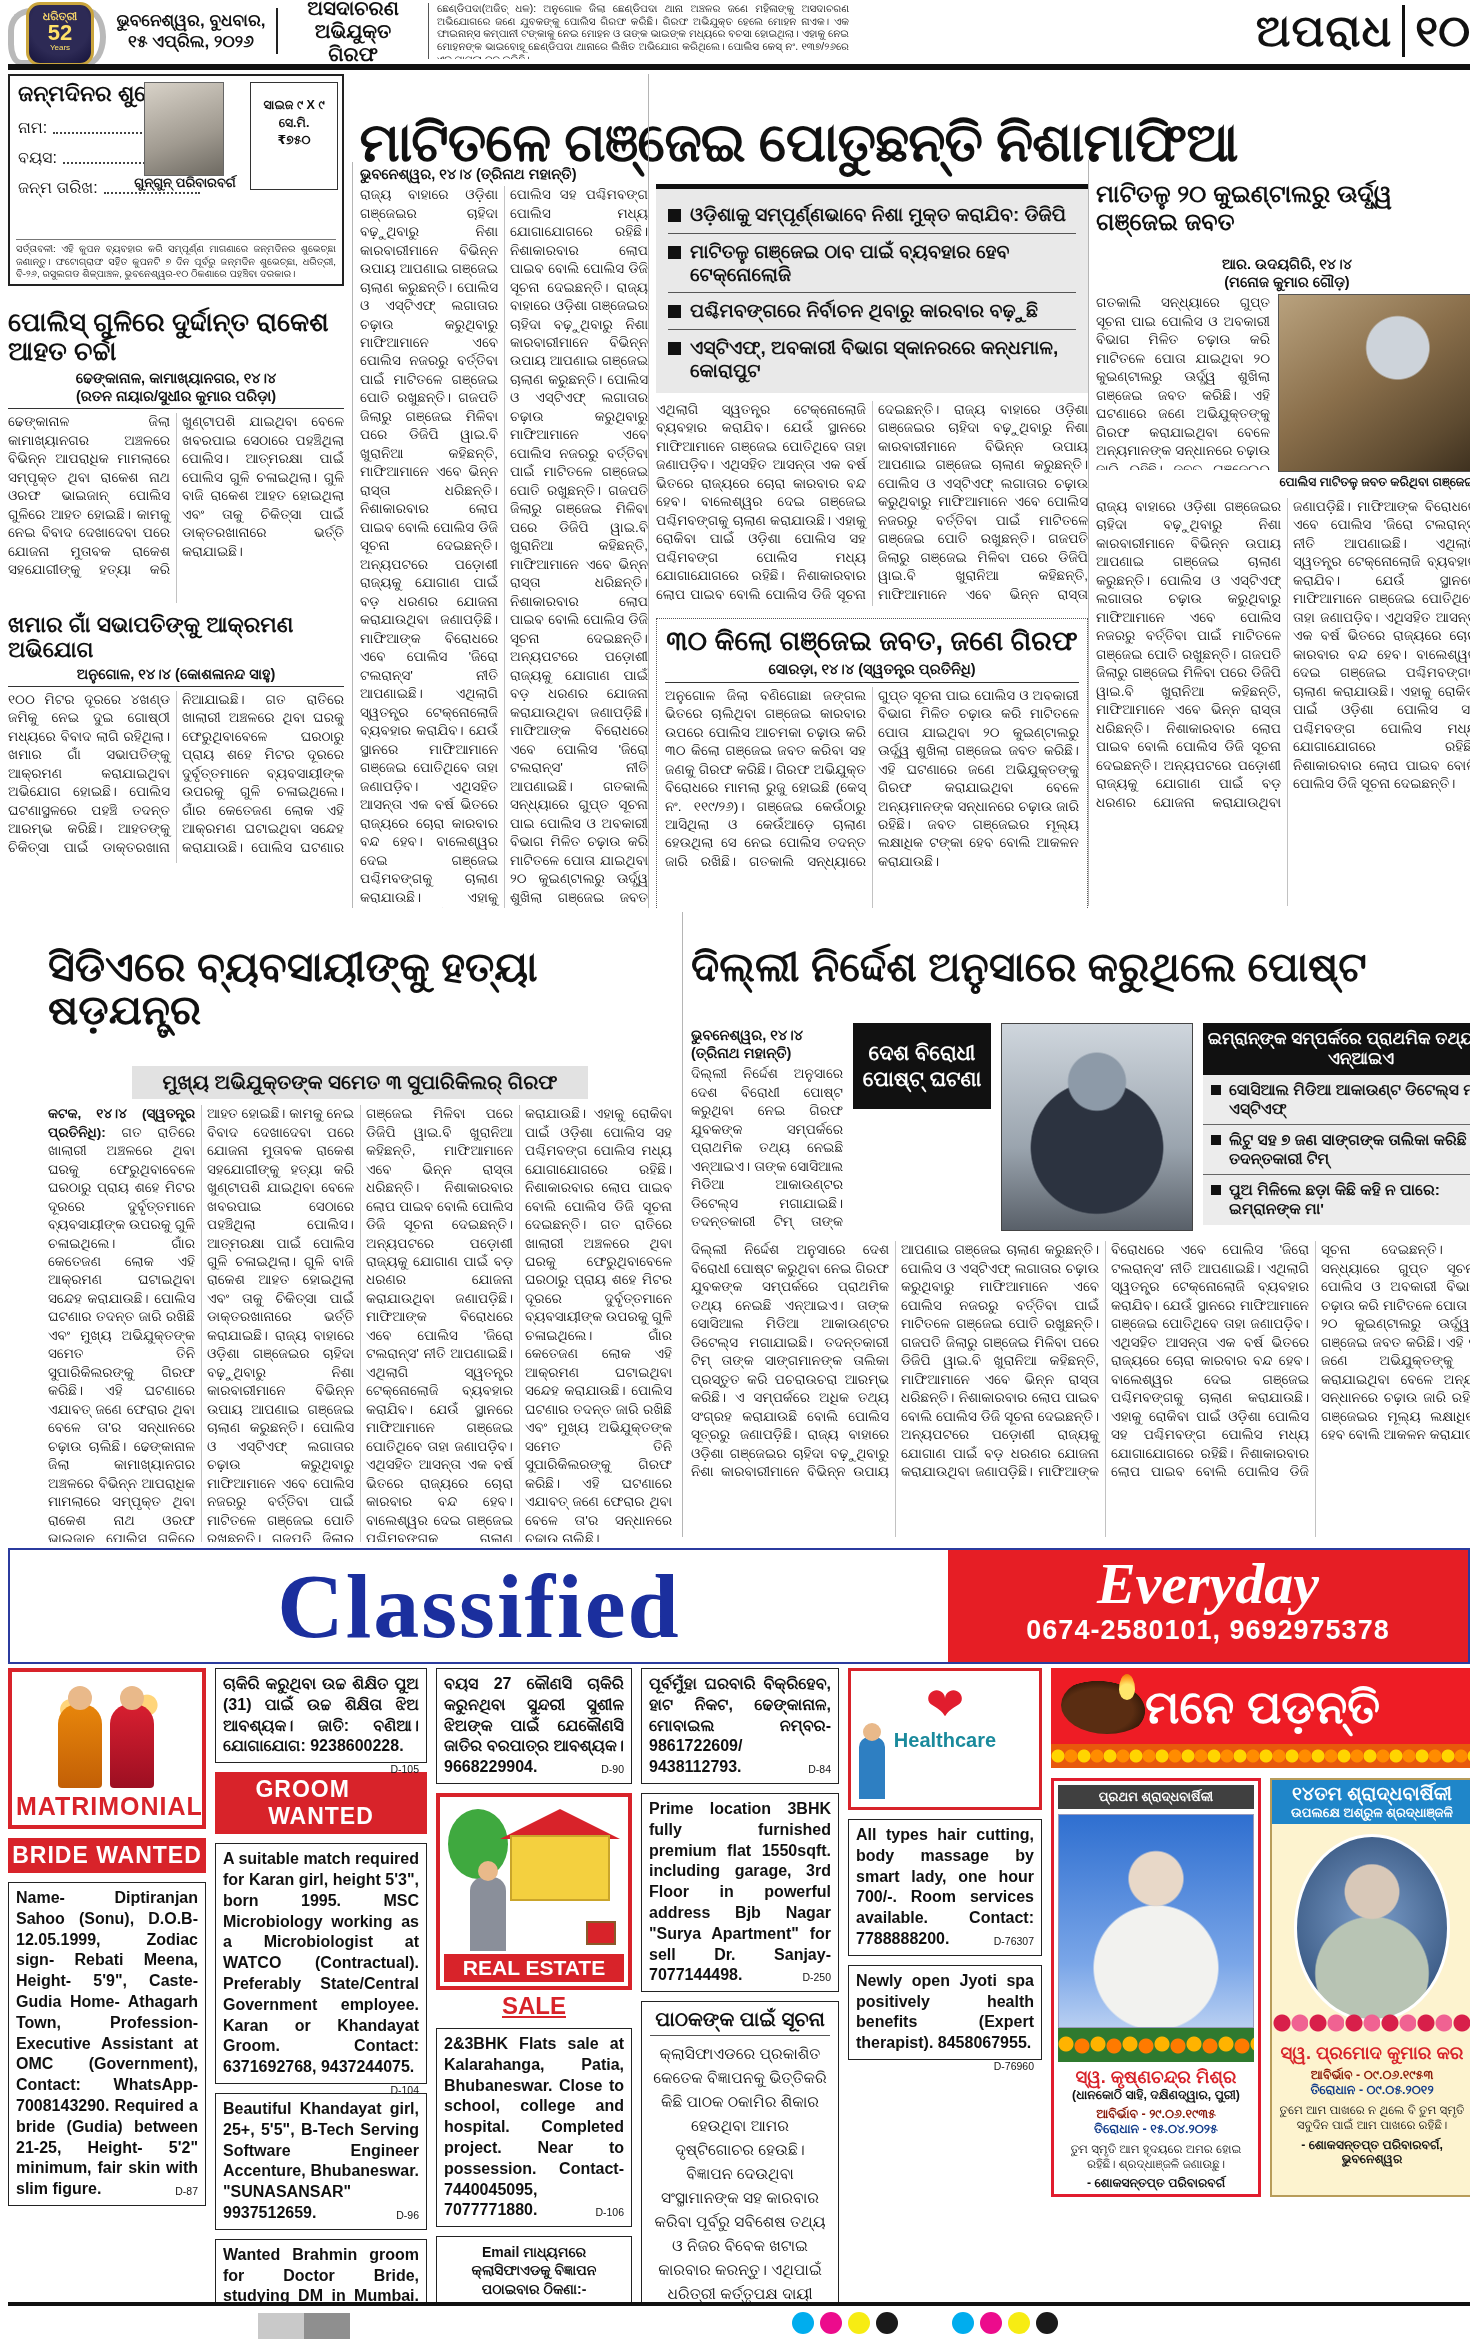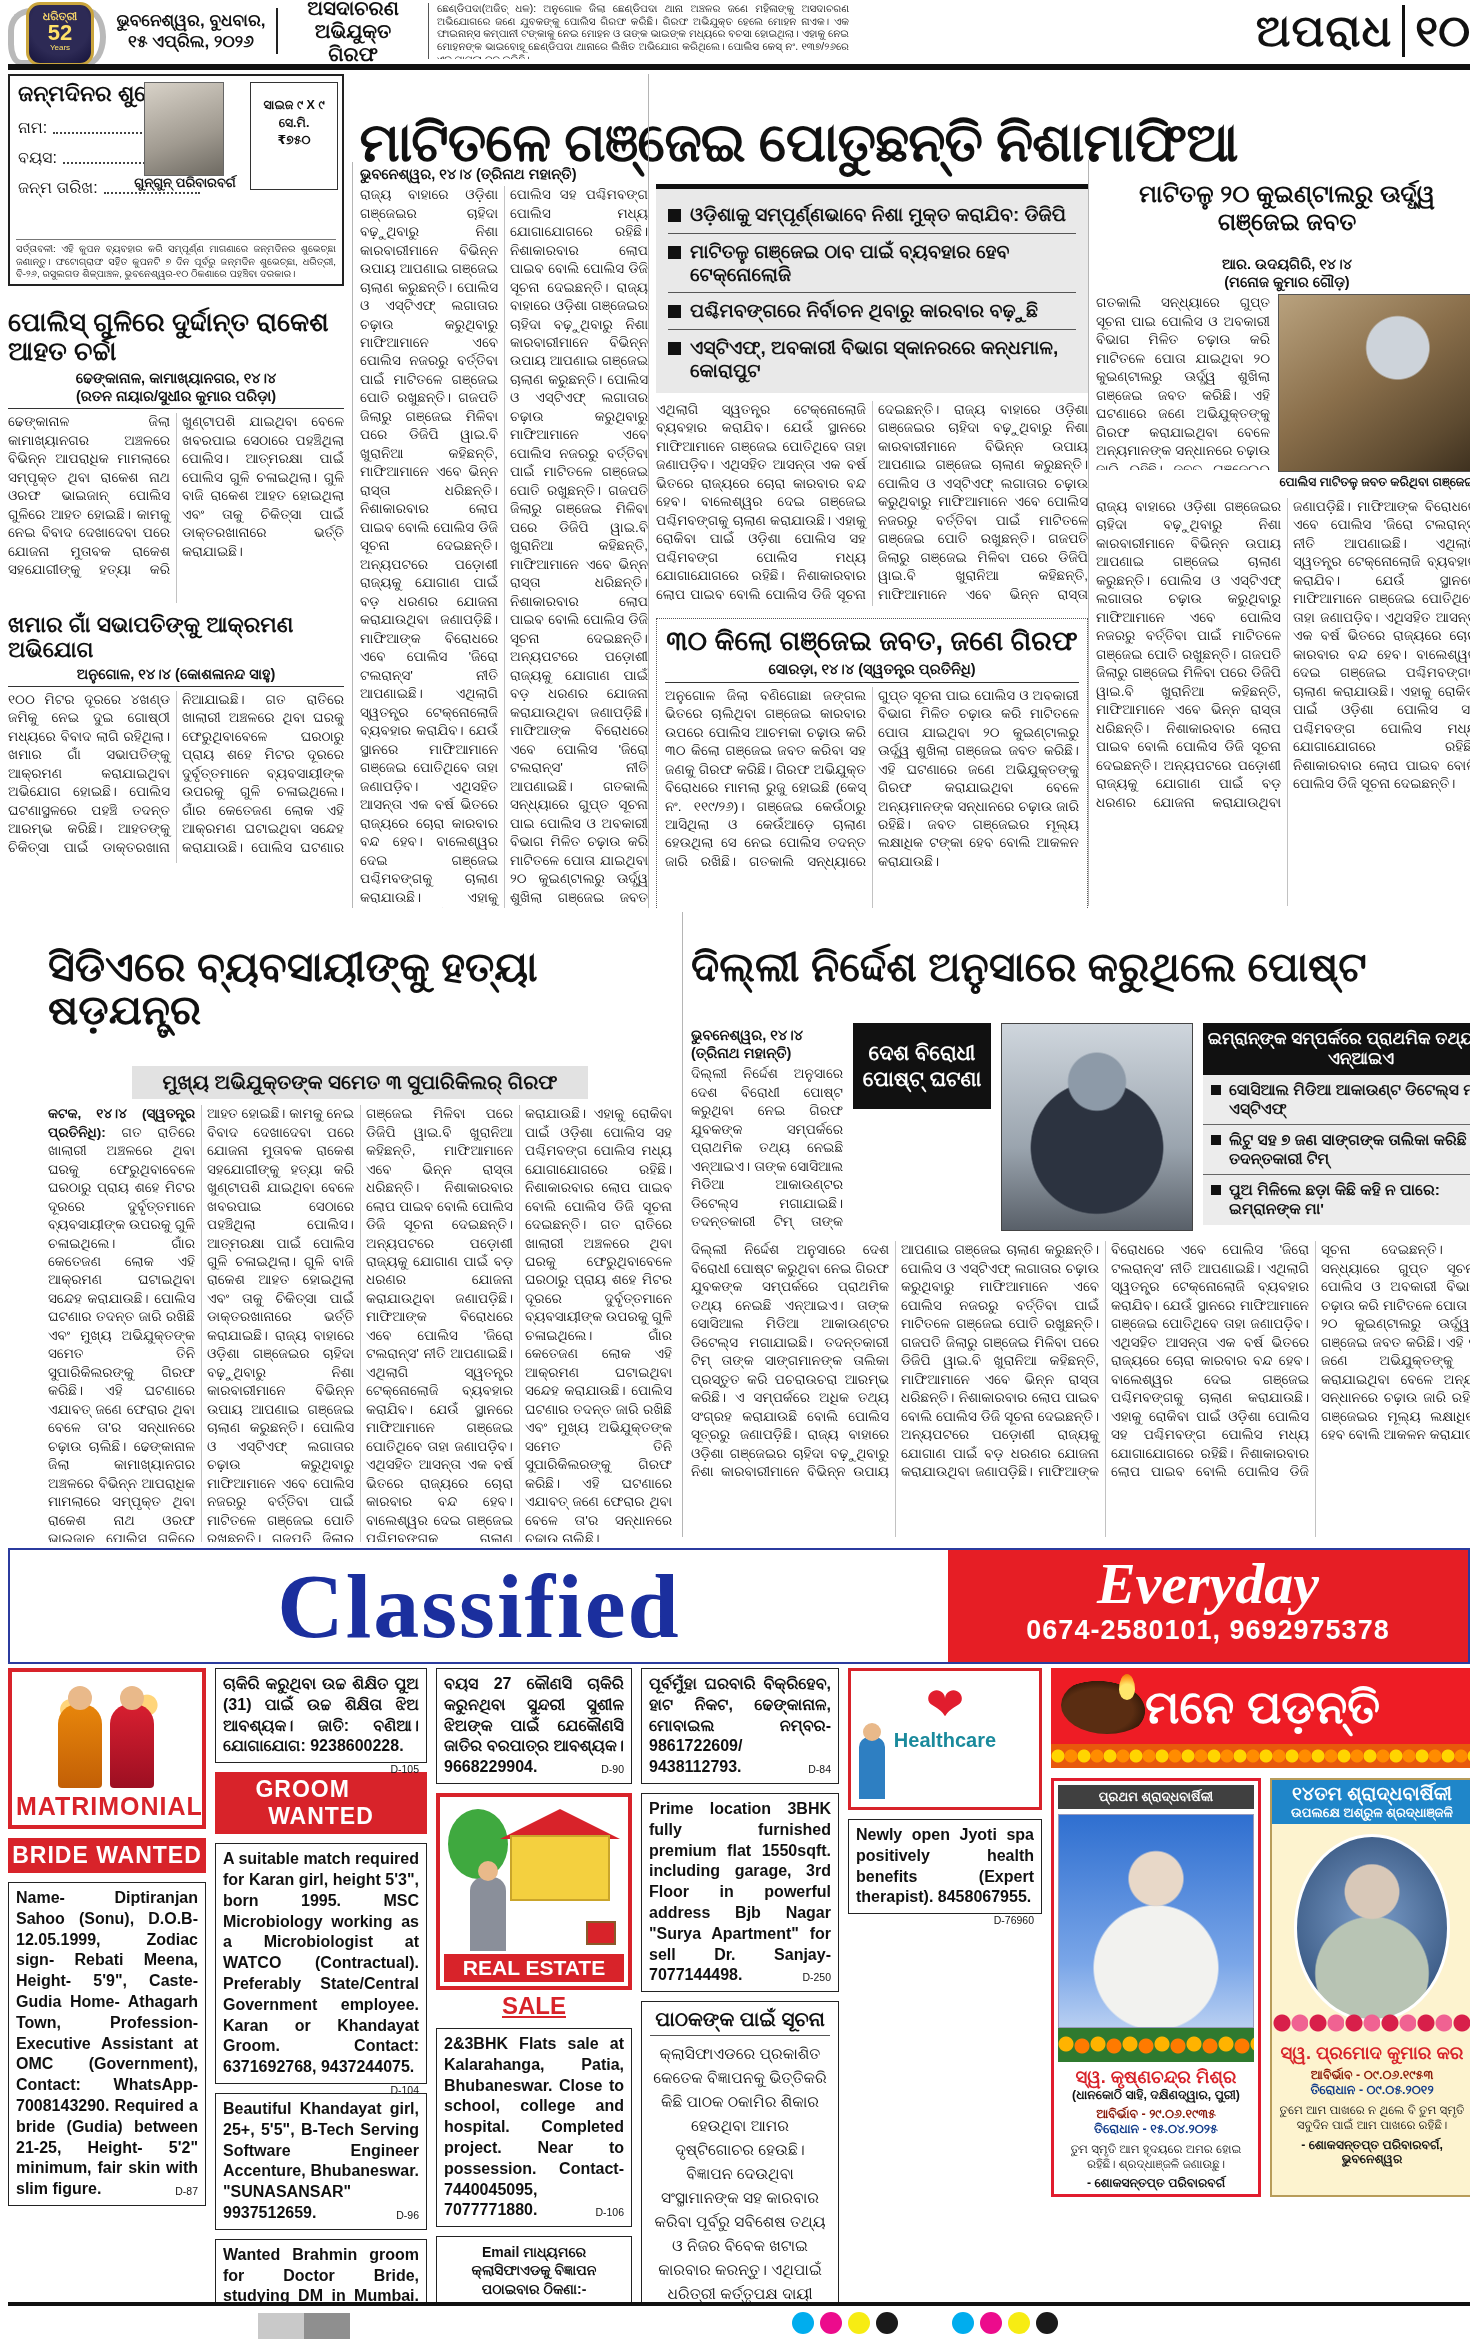--- a/index.html
+++ b/index.html
@@ -63,21 +63,21 @@
   .h420{height:408px;overflow:hidden;} .h238{height:238px;overflow:hidden;}
 
   .bullets{margin-top:110px;background:#e9e9e9;border-top:5px solid #111;padding:8px 12px 4px;}
   .bullets .it{display:flex;gap:9px;font-size:19px;font-weight:800;padding:7px 0 6px;border-bottom:1px solid #555;line-height:1.2;}
   .bullets .it:last-child{border-bottom:none;}
   .sq{width:13px;height:13px;background:#111;margin-top:5px;flex:0 0 auto;}
 
   .box30{border:1.5px dotted #555;margin-top:12px;padding:6px 8px;}
   .box30 .hl{font-size:27px;font-weight:800;text-align:center;line-height:1.1;margin:2px 0 4px;}
 
-  .hl-right{font-size:24px;font-weight:800;text-align:center;line-height:1.15;}
+  .hl-right{font-size:24px;font-weight:800;text-align:left;line-height:1.15;}
   .photo-ganja{width:198px;height:176px;flex:0 0 auto;border:1px solid #555;
      background:radial-gradient(circle at 60% 30%,#cdd3da 0 18%,transparent 19%),
                 linear-gradient(145deg,#b9a27e,#8a6f4b 45%,#5d4a30 80%,#3c2f1e);}
   .cap{font-size:12.3px;font-weight:bold;line-height:1.2;margin-top:3px;}
 
   
   .band2{position:absolute;top:912px;left:8px;right:7px;height:630px;overflow:hidden;margin-left:40px;}
   .b2l{position:absolute;left:0;top:0;width:624px;}
   .b2r{position:absolute;left:634px;top:0;width:828px;border-left:1px solid #b5b5b5;padding-left:8px;}
   .hlband{font-size:41px;font-weight:800;line-height:1.05;}
@@ -468,20 +468,24 @@
 
     <div class="ccol" style="width:194px">
       <div class="hcbox">
         <div class="doc">
             <div class="head"></div>
           </div>
         <div class="heart">❤</div>
         <div class="hc-t">Healthcare</div>
       </div>
       <div class="ad just">
+        <span>All types hair cutting, body massage by smart lady, one hour 700/-. Room services available. Contact: 7788888200.</span>
+        <span class="dn">D-76307</span>
+      </div>
+      <div class="ad just">
         <span>Newly open Jyoti spa positively health benefits (Expert therapist). 8458067955.</span>
         <span class="dn">D-76960</span>
       </div>
     </div>
 
     <div class="ccol" style="flex:1">
       <div class="mane-banner">
         <div class="diya">
             <div class="flame"></div>
           </div>

